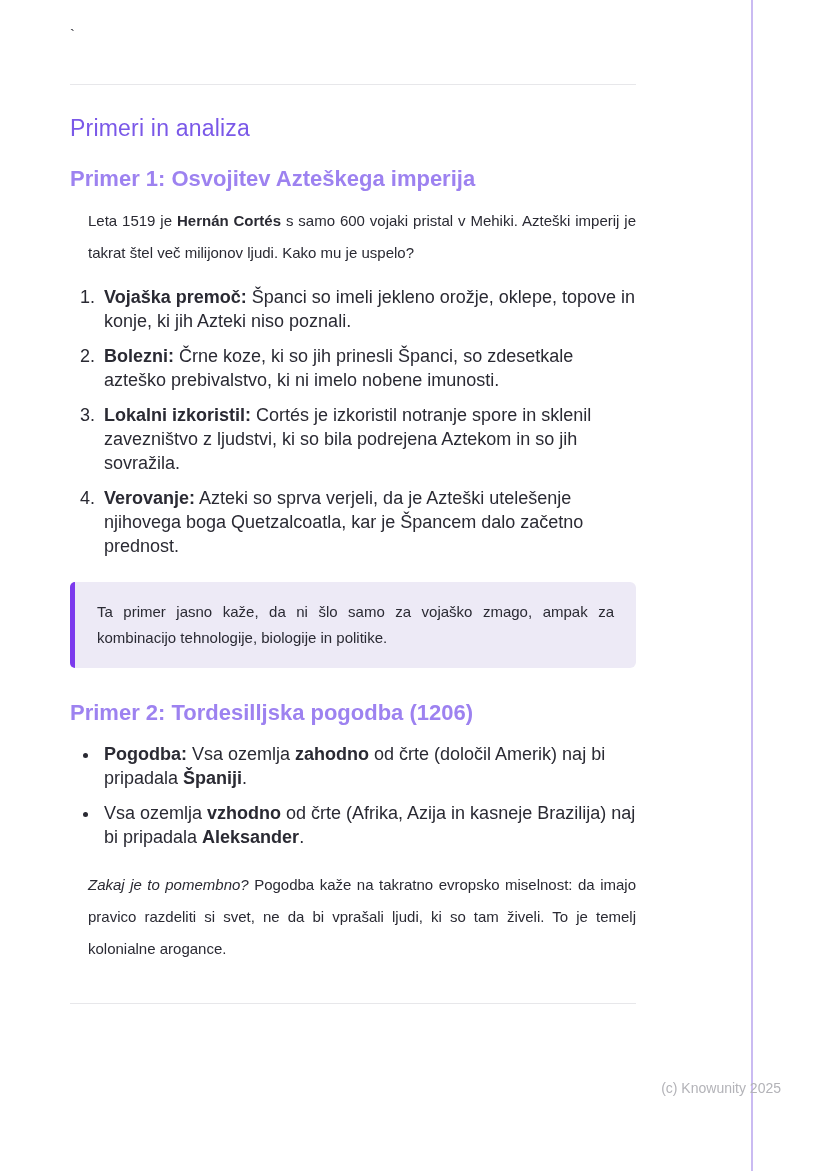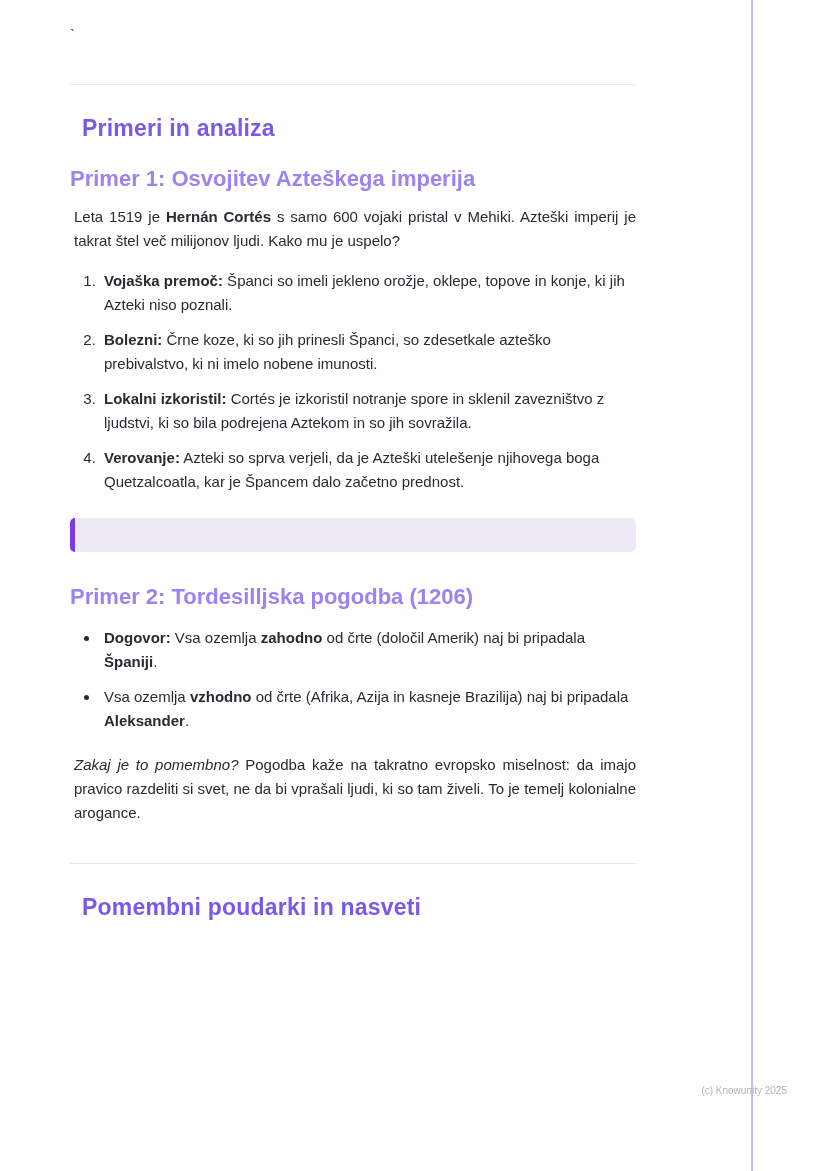--- a/index.html
+++ b/index.html
@@ -33,43 +33,43 @@
     font-size: 15px;
     color: var(--body, #2a2a33);
   }
   hr.divider {
     border: none;
     border-top: 1px solid var(--divider, #e7e7ea);
     margin: 38px 0 0 0;
   }
   h2 {
     font-size: 23px;
-    font-weight: 700;
+    font-weight: 400;
     color: var(--h2, #7a58e8);
-    margin: 30px 0 8px 12px;
+    margin: 30px 0 8px 0;
     letter-spacing: 0.2px;
   }
   h3 {
     font-size: 22px;
     font-weight: 700;
     color: var(--h3, #9d82f0);
     margin: 24px 0 13px 0;
   }
   p {
     font-size: 15px;
-    line-height: 24px;
-    margin: 0 0 14px 4px;
+    line-height: 32px;
+    margin: 0 0 14px 18px;
   }
   p.just { text-align: justify; }
   ol, ul {
     margin: 16px 0 20px 0;
     padding-left: 30px;
   }
   li {
-    font-size: 15px;
+    font-size: 18px;
     line-height: 24px;
     margin-bottom: 11px;
     padding-left: 4px;
   }
   strong { font-weight: 700; }
   em { }
   .callout {
     position: relative;
     background: var(--callout_bg, #edeaf6);
     border-radius: 6px;
@@ -83,23 +83,23 @@
     background: var(--callout_border, #7c3aed);
     border-radius: 6px 0 0 6px;
   }
   .callout p {
     margin: 0;
     line-height: 26px;
     text-align: justify;
   }
   .watermark {
     position: absolute;
-    right: 41px;
+    right: 47px;
     bottom: 75px;
-    font-size: 10px;
+    font-size: 14px;
     color: var(--watermark, #b3b3b8);
   }
 </style>
 </head>
 <body>
 
 <div class="page">
 
   <div class="side-line"></div>
 
@@ -117,33 +117,33 @@
 
     <ol>
       <li><strong>Vojaška premoč:</strong><span> Španci so imeli jekleno orožje, oklepe, topove in konje, ki jih Azteki niso poznali.</span></li>
       <li><strong>Bolezni:</strong><span> Črne koze, ki so jih prinesli Španci, so zdesetkale azteško prebivalstvo, ki ni imelo nobene imunosti.</span></li>
       <li><strong>Lokalni izkoristil:</strong><span> Cortés je izkoristil notranje spore in sklenil zavezništvo z ljudstvi, ki so bila podrejena Aztekom in so jih sovražila.</span></li>
       <li><strong>Verovanje:</strong><span> Azteki so sprva verjeli, da je Azteški utelešenje njihovega boga Quetzalcoatla, kar je Špancem dalo začetno prednost.</span></li>
     </ol>
 
     <div class="callout">
       <div class="callout-bar"></div>
+      <p>Ta primer jasno kaže, da ni šlo samo za vojaško zmago, ampak za kombinacijo tehnologije, biologije in politike.</p>
     </div>
 
     <h3>Primer 2: Tordesilljska pogodba (1206)</h3>
 
 
     <ul>
-      <li><strong>Dogovor:</strong><span> Vsa ozemlja </span><strong>zahodno</strong><span> od črte (določil Amerik) naj bi pripadala </span><strong>Španiji</strong><span>.</span></li>
+      <li><strong>Pogodba:</strong><span> Vsa ozemlja </span><strong>zahodno</strong><span> od črte (določil Amerik) naj bi pripadala </span><strong>Španiji</strong><span>.</span></li>
       <li><span>Vsa ozemlja </span><strong>vzhodno</strong><span> od črte (Afrika, Azija in kasneje Brazilija) naj bi pripadala </span><strong>Aleksander</strong><span>.</span></li>
     </ul>
 
     <p class="just"><em>Zakaj je to pomembno?</em><span> Pogodba kaže na takratno evropsko miselnost: da imajo pravico razdeliti si svet, ne da bi vprašali ljudi, ki so tam živeli. To je temelj kolonialne arogance.</span></p>
 
     <hr class="divider">
 
-    <h2>Pomembni poudarki in nasveti</h2>
 
   </div>
 
   <div class="watermark">(c) Knowunity 2025</div>
 
 </div>
 
 </body></html>

